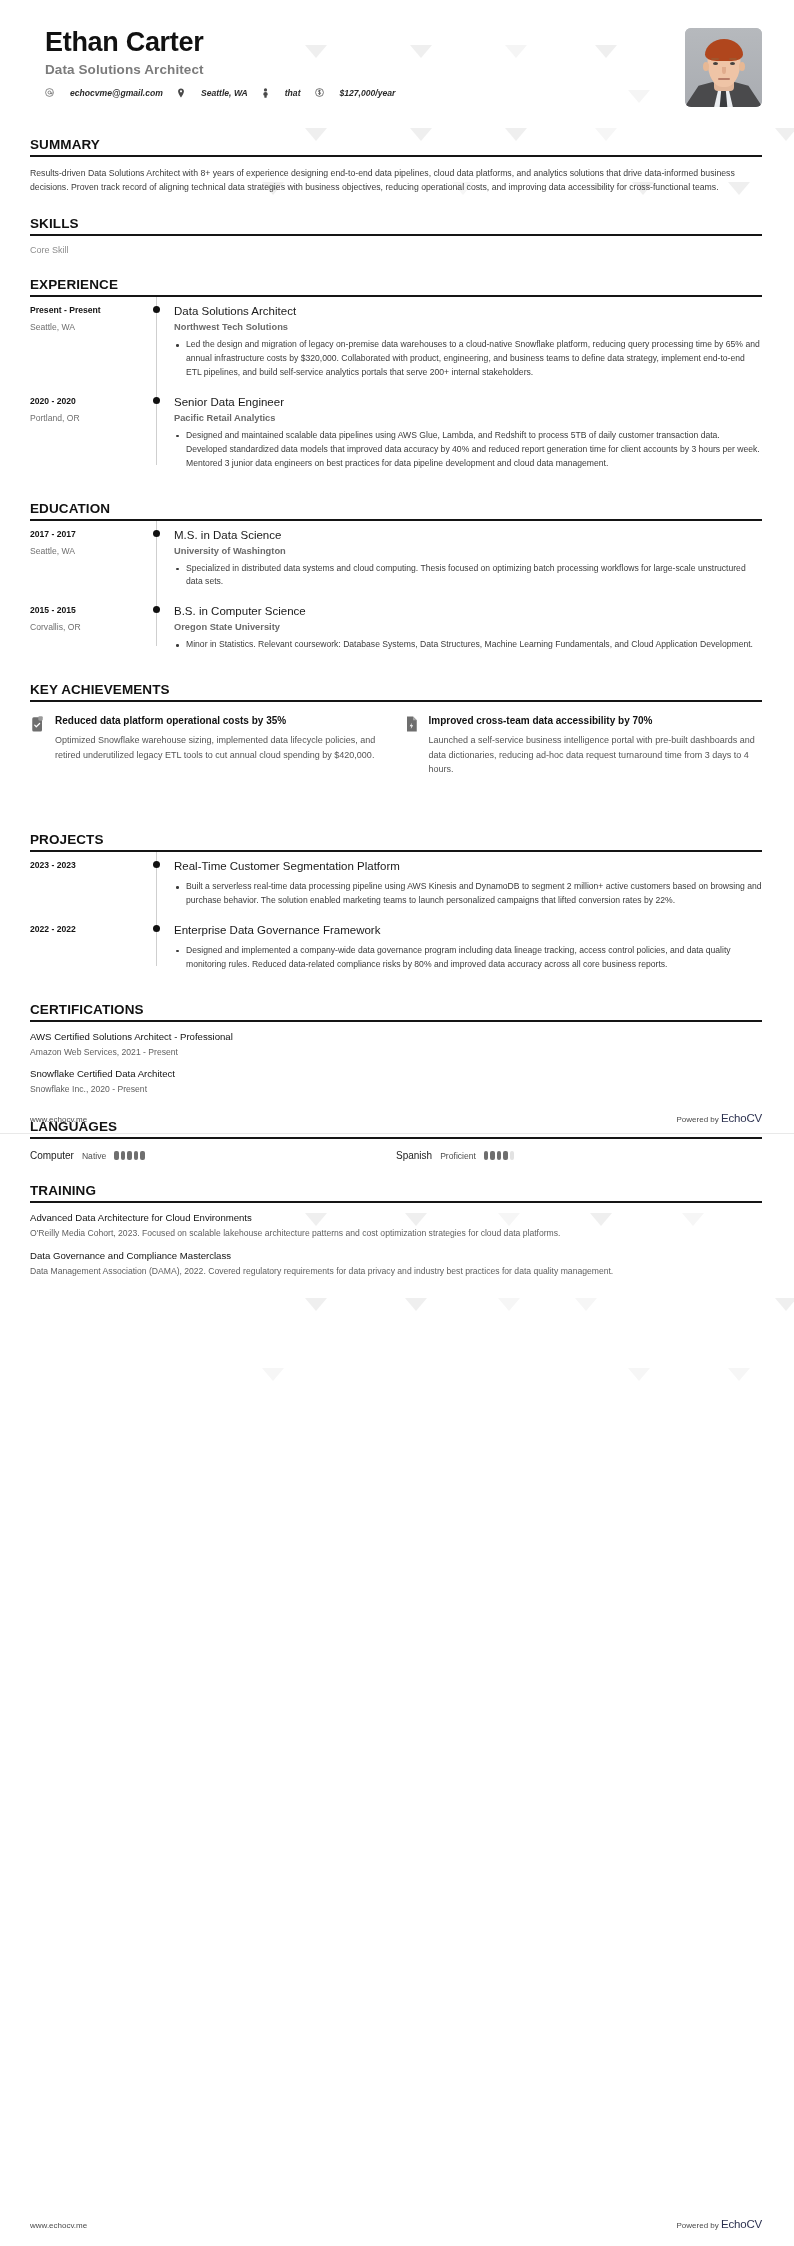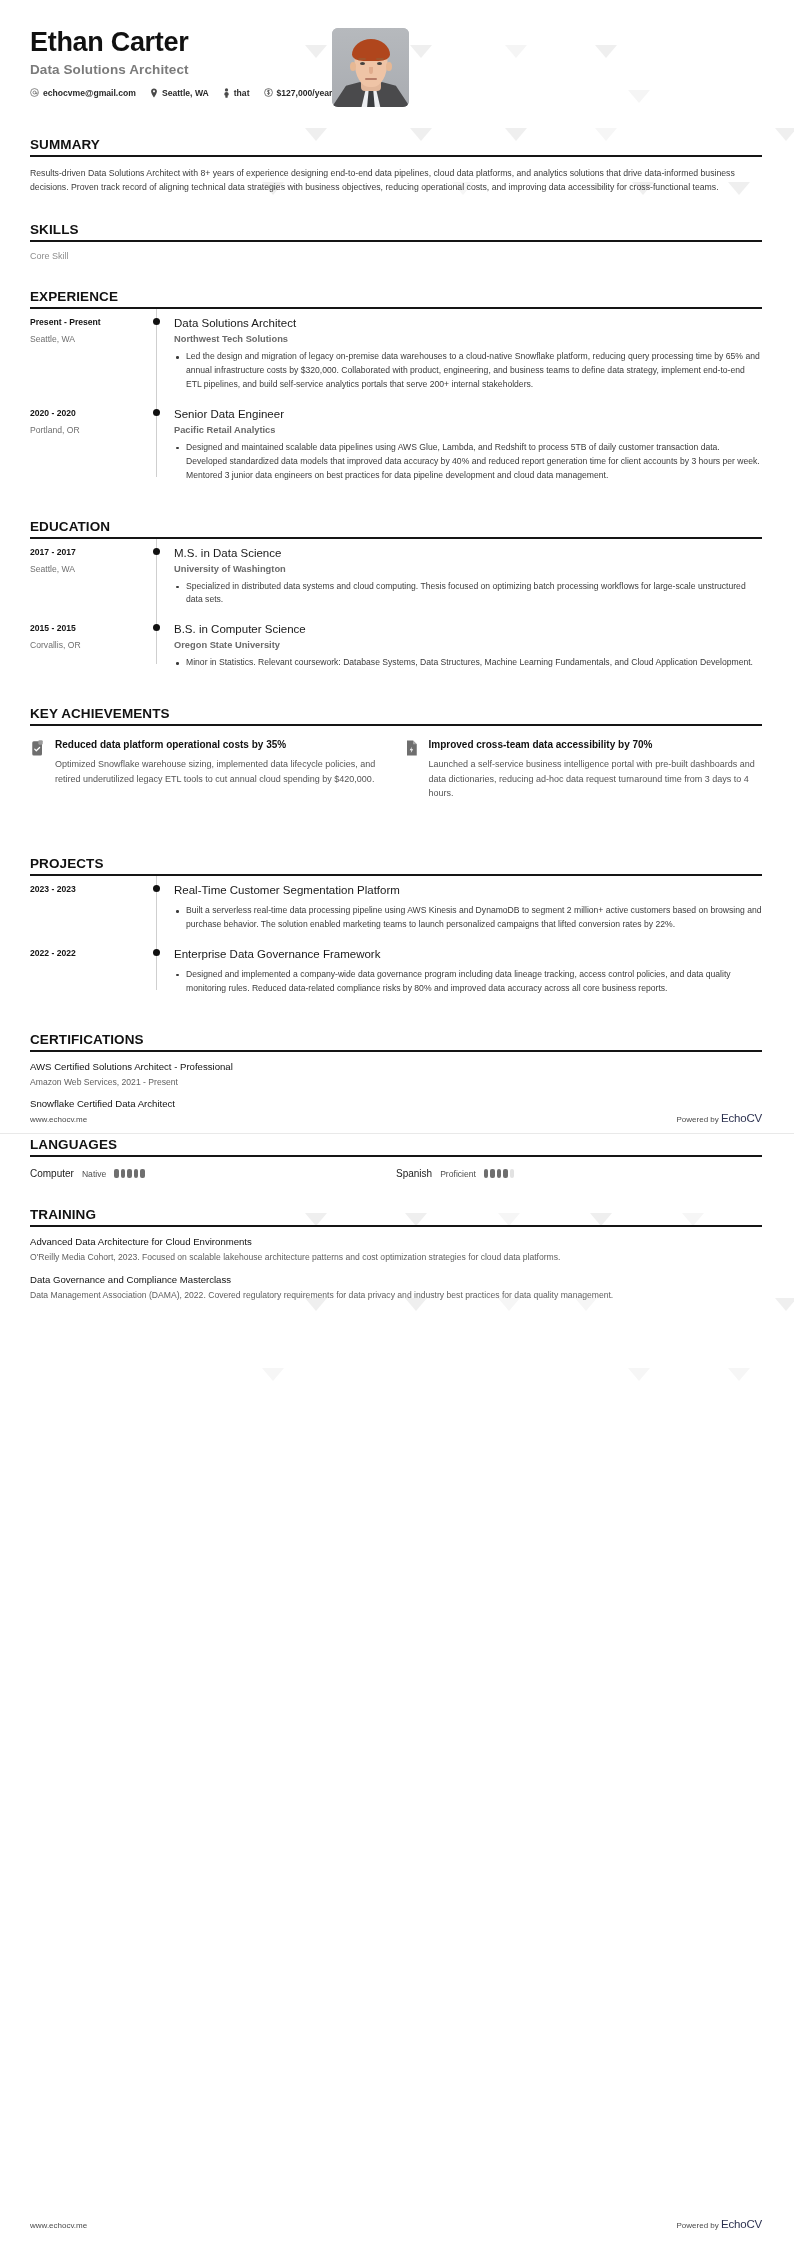--- a/index.html
+++ b/index.html
@@ -28,22 +28,23 @@
     border-right: 11px solid transparent;
     border-top: 13px solid #ececec;
     opacity: .85;
   }
 
   .sheet { position: relative; z-index: 1; }
 
   
   .header {
     display: flex;
+    justify-content: space-between;
     align-items: flex-start;
-    padding: 28px 32px 0 30px;
+    padding: 28px 32px 0 45px;
   }
   .name {
     font-size: 27px;
     font-weight: 700;
     letter-spacing: -0.3px;
     line-height: 1.1;
     color: #111111;
   }
   .job-title {
     font-size: 13.5px;
@@ -55,25 +56,26 @@
   .contact-row {
     display: flex;
     align-items: center;
     gap: 14px;
     margin-top: 11px;
     flex-wrap: wrap;
   }
   .contact-item {
     display: flex;
     align-items: center;
-    gap: 4px;
+    gap: 16px;
     font-size: 8.6px;
     font-weight: 700;
     color: #2a2a2a;
     white-space: nowrap;
+    font-style: italic;
   }
   .contact-item svg { display: block; flex: none; }
   .photo {
     width: 77px;
     height: 79px;
     border-radius: 6px;
     overflow: hidden;
     flex: none;
     background: #b9bcc0;
     position: relative;
@@ -132,21 +134,21 @@
     width: 4px; height: 7px; background: #e0ab8c; border-radius: 0 0 50% 50%;
   }
   .photo .mouth {
     position: absolute; top: 50px; left: 50%; margin-left: -6px;
     width: 12px; height: 2px; background: #b87d68; border-radius: 2px;
   }
 
   
   .body { padding: 0 32px 0 30px; }
 
-  .section { margin-top: 28px; }
+  .section { margin-top: 22px; }
   .section-title {
     font-size: 13.5px;
     font-weight: 700;
     letter-spacing: 0.1px;
     color: #111;
     text-transform: uppercase;
     padding-bottom: 3px;
   }
   .rule { height: 2px; background: #151515; width: 100%; }
 
@@ -630,20 +632,21 @@
       <div class="section">
         <div class="section-title">CERTIFICATIONS</div>
         <div class="rule"></div>
 
         <div class="simple-item">
           <div class="simple-title">AWS Certified Solutions Architect - Professional</div>
           <div class="simple-sub">Amazon Web Services, 2021 - Present</div>
         </div>
         <div class="simple-item">
           <div class="simple-title">Snowflake Certified Data Architect</div>
+          <div class="simple-sub">Snowflake Inc., 2020 - Present</div>
         </div>
       </div>
 
       <div class="section">
         <div class="section-title">LANGUAGES</div>
         <div class="rule"></div>
 
         <div class="lang-grid">
           <div class="lang">
             <span class="lang-name">Computer</span>

